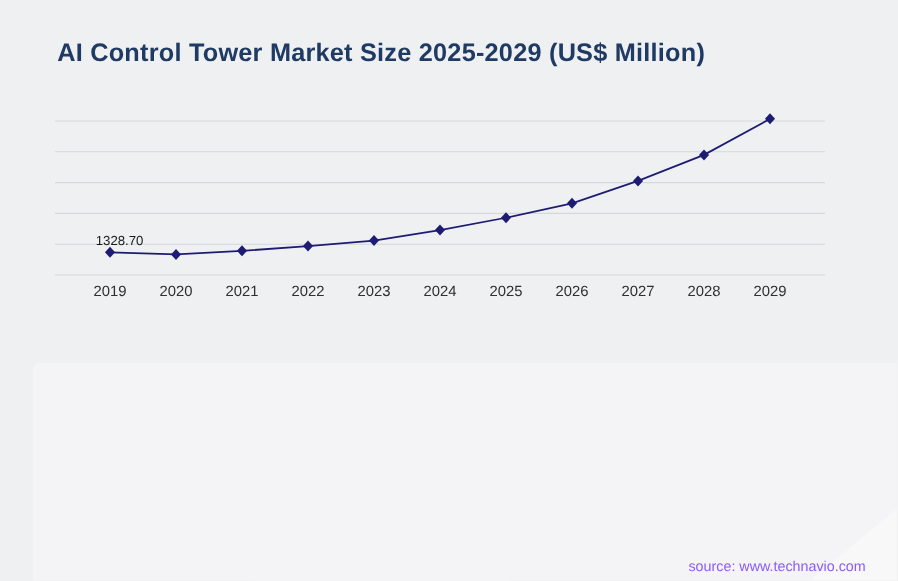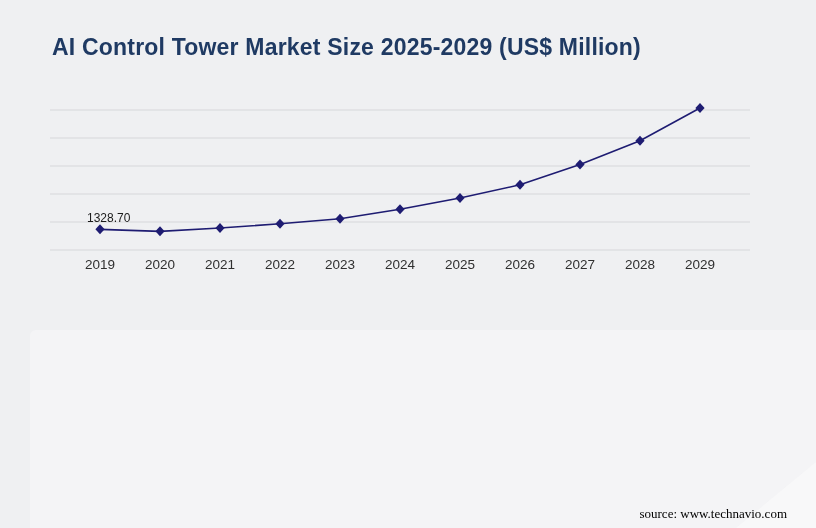--- a/index.html
+++ b/index.html
@@ -26,21 +26,21 @@
     background:var(--panel_bg,#f4f4f6);
     border-radius:6px 0 0 0;
   }
   .corner-cut{
     position:absolute;right:0;bottom:0;width:80px;height:66px;
     background:#fbfbfc;opacity:.55;
     clip-path:polygon(100% 0,100% 100%,0 100%);
   }
   .source{
     position:absolute;right:29px;bottom:6px;z-index:2;
-    font-size:13px;font-weight:500;color:#000000;font-family:Liberation Serif, serif;
+    font-size:13px;font-weight:500;color:#8b5cf6;
   }
 </style>
 </head>
 <body>
 
 <h1 class="page-title">AI Control Tower Market Size 2025-2029 (US$ Million)</h1>
 
 <svg id="chart" viewBox="0 0 816 300" aria-hidden="true">
     <line x1="50" x2="750" y1="110" y2="110" class="gridline"></line>
     <line x1="50" x2="750" y1="138" y2="138" class="gridline"></line>

